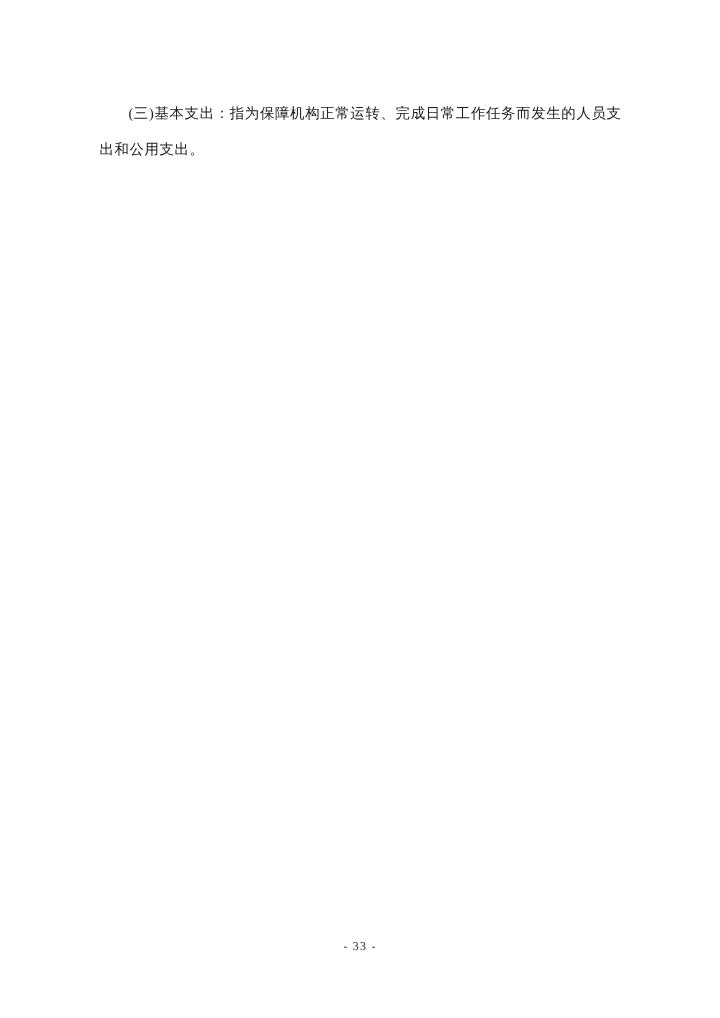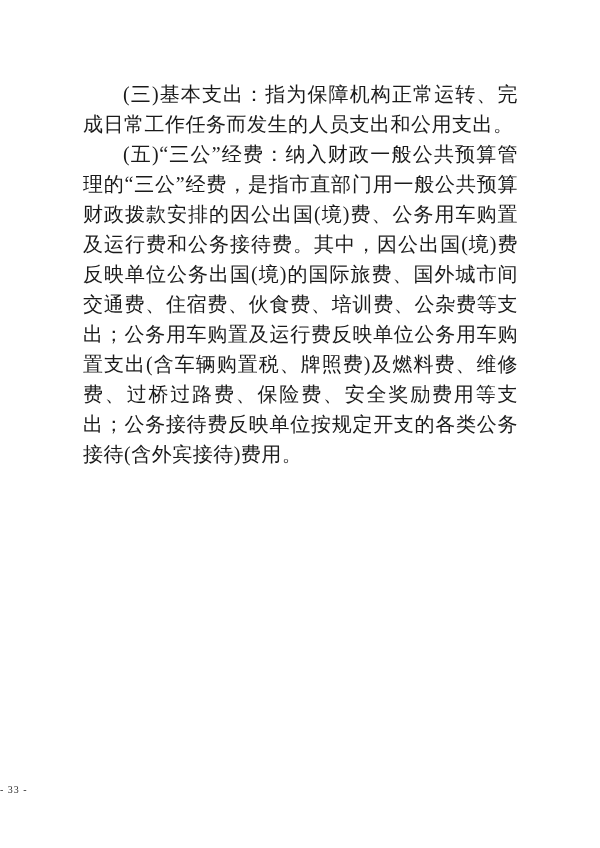--- a/index.html
+++ b/index.html
@@ -14,44 +14,43 @@
     background: #ffffff;
     overflow: hidden;
     font-family: "Liberation Serif", "DejaVu Serif", serif;
     color: #1a1a1a;
   }
   .body-text {
     position: absolute;
     left: 83px;
     top: 79px;
     width: 435px;
-    font-size: 20px;
+    font-size: 12px;
     line-height: 30px;
     letter-spacing: 0.5px;
     text-align: justify;
     text-justify: inter-character;
   }
   .para {
     margin: 0;
     padding: 0;
     text-indent: 2em;
   }
   .page-number {
     position: absolute;
     left: 0;
     right: 0;
     top: 784px;
-    text-align: left;
+    text-align: center;
     font-size: 10px;
     letter-spacing: 1px;
     color: #2b2b2b;
   }
 </style>
 </head>
 <body>
 
 <div class="page">
   <div class="body-text">
     <p class="para">(三)基本支出：指为保障机构正常运转、完成日常工作任务而发生的人员支出和公用支出。</p>
-    <p class="para">(五)“三公”经费：纳入财政一般公共预算管理的“三公”经费，是指市直部门用一般公共预算财政拨款安排的因公出国(境)费、公务用车购置及运行费和公务接待费。其中，因公出国(境)费反映单位公务出国(境)的国际旅费、国外城市间交通费、住宿费、伙食费、培训费、公杂费等支出；公务用车购置及运行费反映单位公务用车购置支出(含车辆购置税、牌照费)及燃料费、维修费、过桥过路费、保险费、安全奖励费用等支出；公务接待费反映单位按规定开支的各类公务接待(含外宾接待)费用。</p>
   </div>
   <div class="page-number">- 33 -</div>
 </div>
 
 </body></html>

